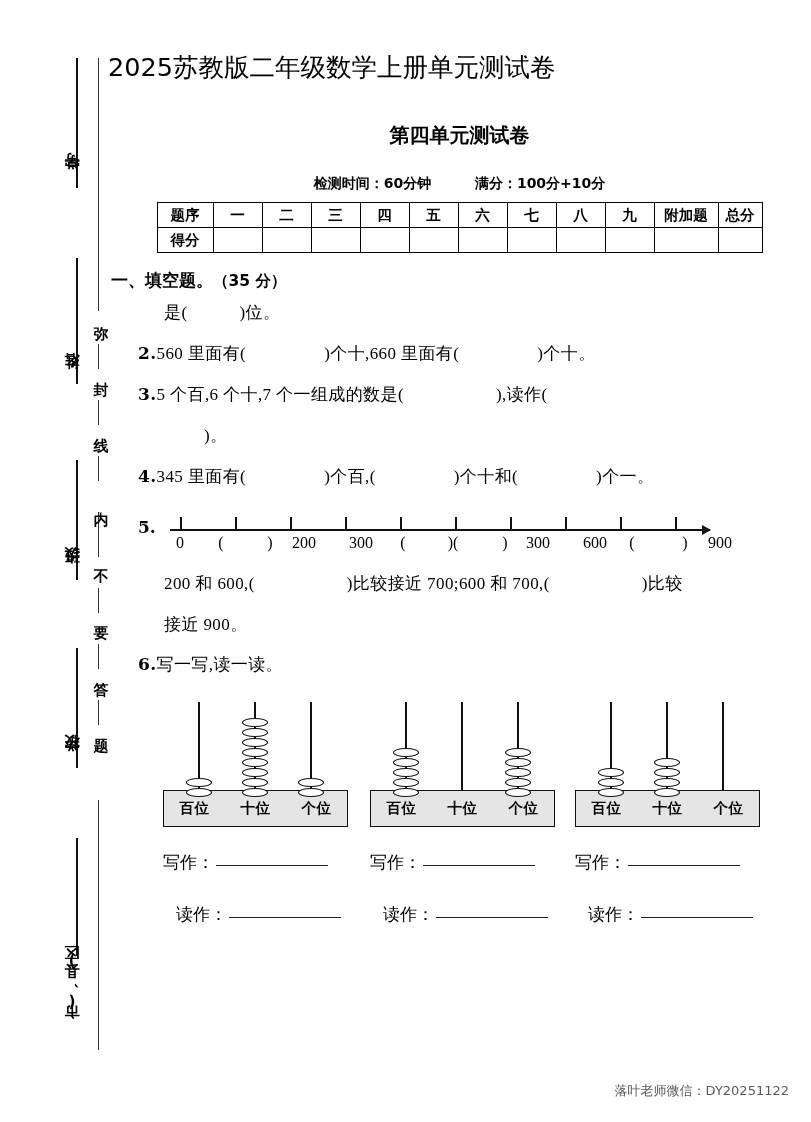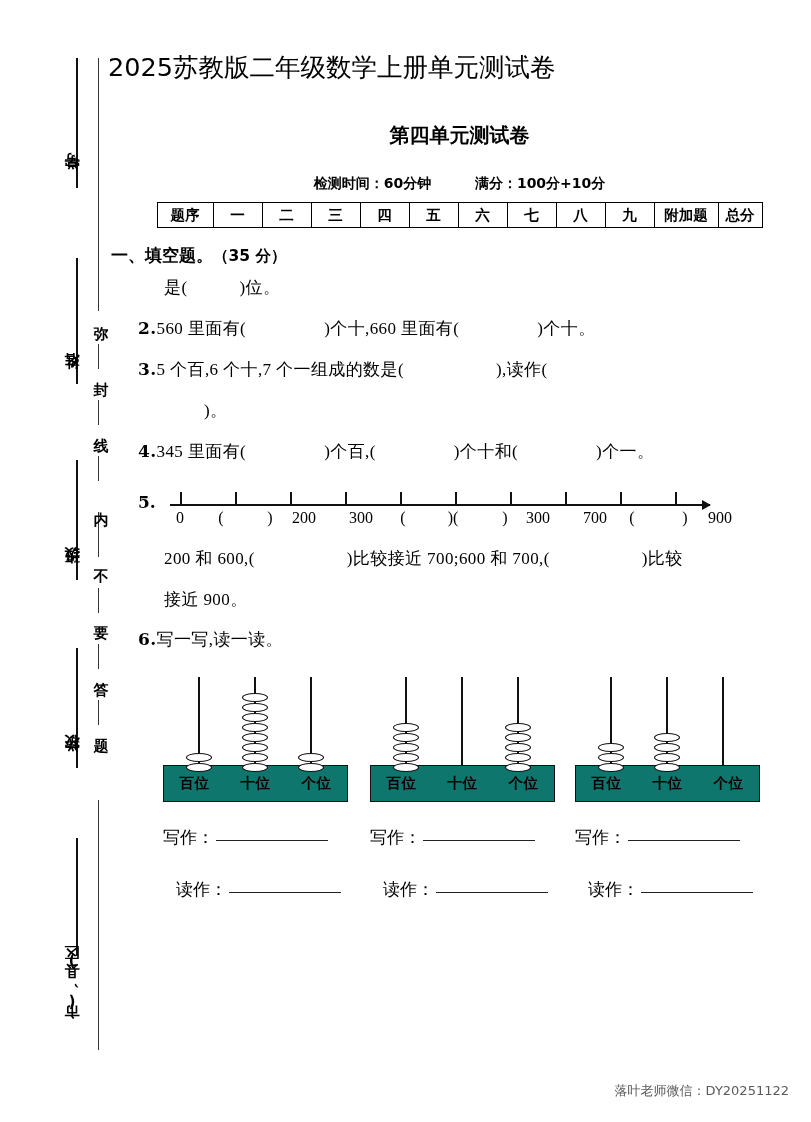--- a/index.html
+++ b/index.html
@@ -151,21 +151,21 @@
     border: 1.8px solid #111;
     border-radius: 50%;
     background: #fff;
     transform: translateX(-50%);
   }
   .abacus-base {
     position: absolute;
     left: 0; bottom: 0;
     width: 185px; height: 37px;
     border: 1.8px solid #111;
-    background: #0f766e;
+    background: #e5e5e5;
     display: flex; align-items: center; justify-content: space-around;
   }
   .abacus-base span {
     font-family: "DejaVu Sans", sans-serif;
     font-weight: 700;
     font-size: 14.5px;
     letter-spacing: 0.5px;
   }
 
   
@@ -248,20 +248,34 @@
         <td class="num">三</td>
         <td class="num">四</td>
         <td class="num">五</td>
         <td class="num">六</td>
         <td class="num">七</td>
         <td class="num">八</td>
         <td class="num">九</td>
         <td class="extra">附加题</td>
         <td class="total">总分</td>
       </tr>
+      <tr>
+        <td class="lbl">得分</td>
+        <td class="num"></td>
+        <td class="num"></td>
+        <td class="num"></td>
+        <td class="num"></td>
+        <td class="num"></td>
+        <td class="num"></td>
+        <td class="num"></td>
+        <td class="num"></td>
+        <td class="num"></td>
+        <td class="extra"></td>
+        <td class="total"></td>
+      </tr>
     </tbody>
   </table>
 
   <div class="section-head">
     <span>一、填空题。</span><span class="pts">（35 分）</span>
   </div>
 
   <div class="q q-indent">
     <span>是(</span><span class="blank-s"></span><span>)位。</span>
   </div>
@@ -297,21 +311,21 @@
 
     <span class="nl-label" style="left:72px;">0</span>
     <span class="nl-label" style="left:113px;">(</span>
     <span class="nl-label" style="left:162px;">)</span>
     <span class="nl-label" style="left:196px;">200</span>
     <span class="nl-label" style="left:253px;">300</span>
     <span class="nl-label" style="left:295px;">(</span>
     <span class="nl-label" style="left:345px;">)(</span>
     <span class="nl-label" style="left:397px;">)</span>
     <span class="nl-label" style="left:430px;">300</span>
-    <span class="nl-label" style="left:487px;">700</span>
+    <span class="nl-label" style="left:487px;">600</span>
     <span class="nl-label" style="left:524px;">(</span>
     <span class="nl-label" style="left:577px;">)</span>
     <span class="nl-label" style="left:612px;">900</span>
   </div>
 
   <div class="q q-indent">
     <span>200 和 600,(</span><span class="blank-l"></span><span>)比较接近 700;600 和 700,(</span><span class="blank-l"></span><span>)比较</span>
   </div>
   <div class="q q-indent">
     <span>接近 900。</span>

